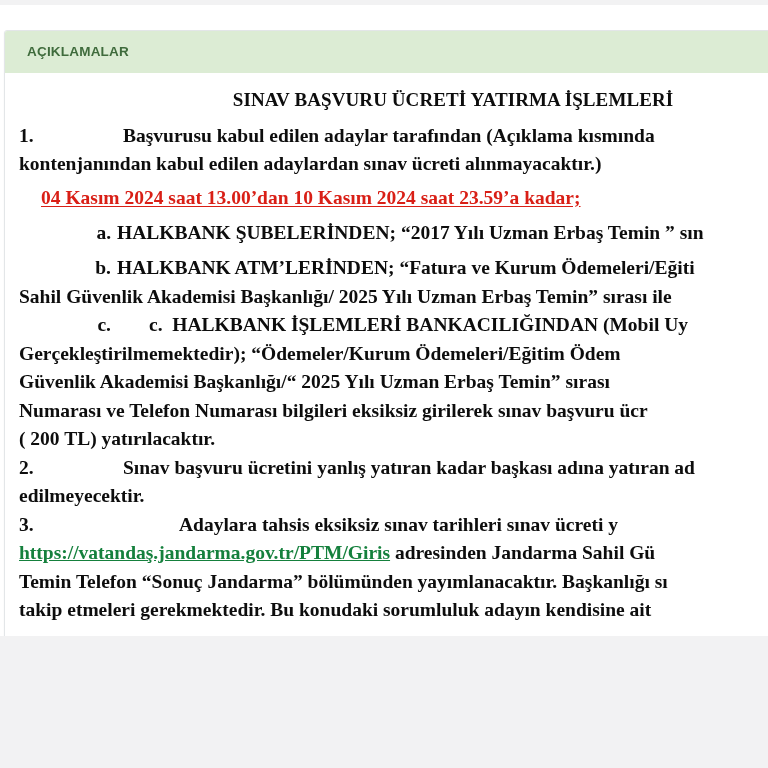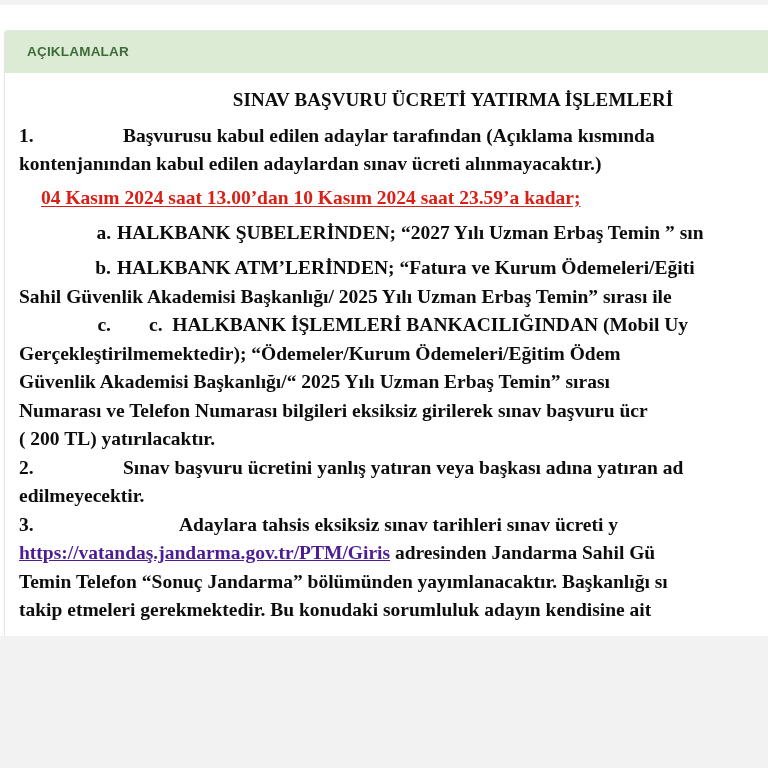--- a/index.html
+++ b/index.html
@@ -114,21 +114,21 @@
     font-family: "Liberation Serif", serif;
     font-weight: bold;
     font-size: 19.5px;
     text-decoration: underline;
     text-underline-offset: 2px;
     margin: 9px 0 11px 22px;
     white-space: nowrap;
   }
 
   .link {
-    color: #4c1d95;
+    color: #15803d;
     text-decoration: underline;
     text-underline-offset: 1px;
   }
 
   .spacer-a { height: 7px; }
 
   
   .below-fold {
     background: #f2f2f3;
     width: 100%;
@@ -155,40 +155,40 @@
       <p class="para">
         <span class="num">1.</span><span>Başvurusu kabul edilen adaylar tarafından </span><span class="ital">(Açıklama kısmında</span>
       </p>
       <p class="para ital">kontenjanından kabul edilen adaylardan sınav ücreti alınmayacaktır.)</p>
 
       <div class="date-line">
         <span>04 Kasım 2024 saat 13.00’dan 10 Kasım  2024 saat 23.59’a kadar;</span>
       </div>
 
       <p class="para">
-        <span class="sub">a.</span><span>HALKBANK ŞUBELERİNDEN; “2027 Yılı Uzman Erbaş Temin ” sın</span>
+        <span class="sub">a.</span><span>HALKBANK ŞUBELERİNDEN; “2017 Yılı Uzman Erbaş Temin ” sın</span>
       </p>
 
       <div class="spacer-a"></div>
 
       <p class="para">
         <span class="sub">b.</span><span>HALKBANK ATM’LERİNDEN; “Fatura ve Kurum Ödemeleri/Eğiti</span>
       </p>
       <p class="para">Sahil Güvenlik Akademisi Başkanlığı/ 2025 Yılı Uzman Erbaş Temin” sırası ile</p>
 
       <p class="para">
         <span class="sub-c">c.</span><span>c.</span>&nbsp;&nbsp;<span>HALKBANK İŞLEMLERİ BANKACILIĞINDAN (Mobil Uy</span>
       </p>
       <p class="para">Gerçekleştirilmemektedir);  “Ödemeler/Kurum  Ödemeleri/Eğitim  Ödem</p>
       <p class="para">Güvenlik Akademisi Başkanlığı/“ 2025 Yılı Uzman Erbaş Temin” sırası</p>
       <p class="para">Numarası ve Telefon Numarası bilgileri eksiksiz girilerek sınav başvuru ücr</p>
       <p class="para">( 200 TL) yatırılacaktır.</p>
 
       <p class="para">
-        <span class="num">2.</span><span>Sınav başvuru ücretini yanlış yatıran veya başkası adına yatıran ad</span>
+        <span class="num">2.</span><span>Sınav başvuru ücretini yanlış yatıran kadar başkası adına yatıran ad</span>
       </p>
       <p class="para">edilmeyecektir.</p>
 
       <p class="para">
         <span class="num-wide">3.</span><span>Adaylara tahsis eksiksiz sınav tarihleri sınav ücreti y</span>
       </p>
       <p class="para">
         <a class="link" href="#">https://vatandaş.jandarma.gov.tr/PTM/Giris</a><span> adresinden Jandarma Sahil Gü</span>
       </p>
       <p class="para">

